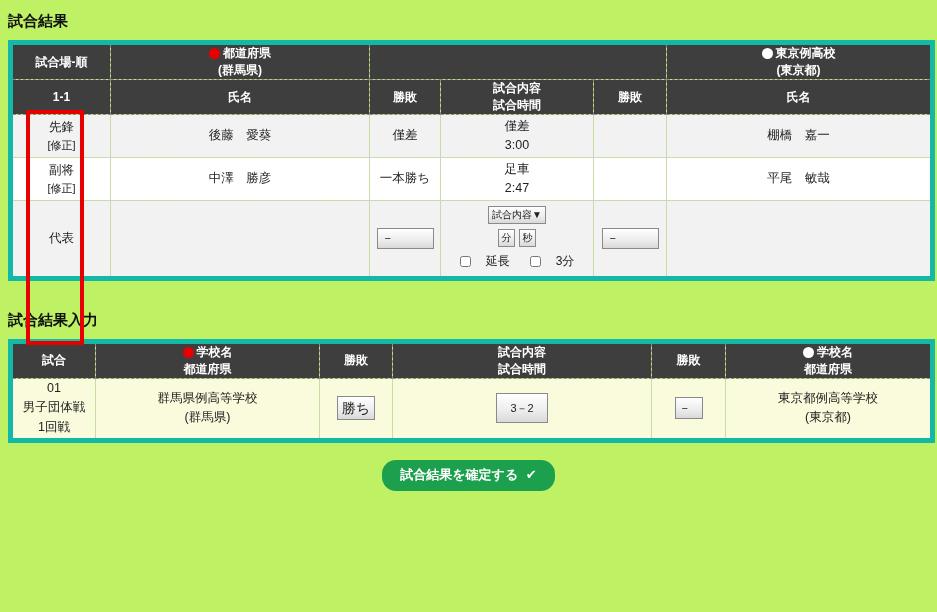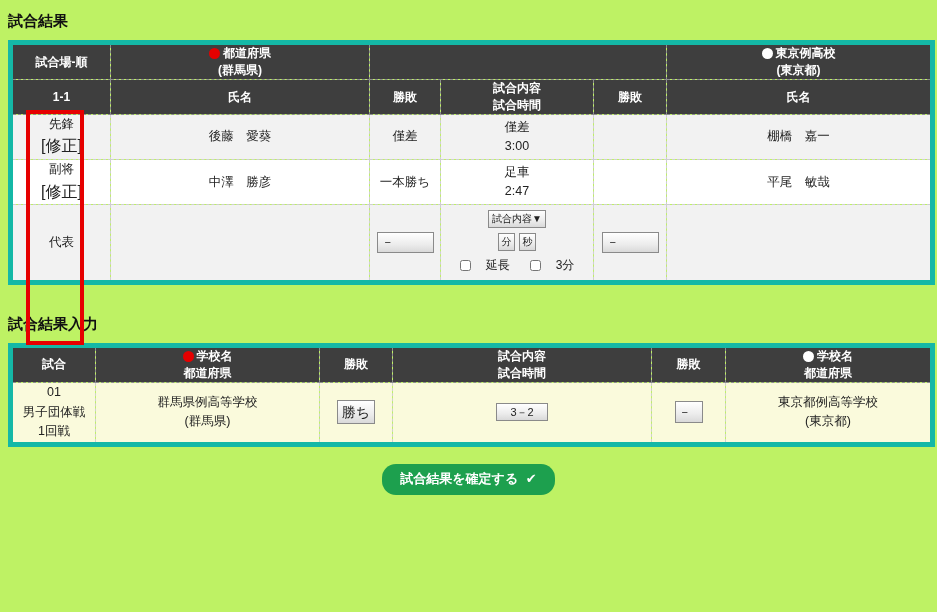--- a/index.html
+++ b/index.html
@@ -28,39 +28,39 @@
   .t2 thead tr { height: 35px; }
   .t2 tbody tr { height: 62px; }
   .t2 tbody td { background: #fafadc; }
 
   .hline { display: block; }
   .team-line { display: flex; align-items: center; justify-content: center; gap: 3px; }
   .dot { display: inline-block; width: 11px; height: 11px; border-radius: 50%; flex: 0 0 auto; }
   .dot.red { background: #e60000; }
   .dot.white { background: #ffffff; }
 
-  .pos-link { display: block; font-size: 16px; color: #222; cursor: pointer; }
+  .pos-link { display: block; font-size: 11px; color: #222; cursor: pointer; }
 
   
   .ui-btn {
     display: inline-block;
     background: linear-gradient(to bottom, #ffffff 0%, #ececec 60%, #d9d9d9 100%);
     border: 1px solid #8a8a8a;
     border-radius: 0;
     color: #222;
     font-family: "Liberation Sans", "DejaVu Sans", sans-serif;
     font-size: 11px;
     line-height: 1;
     cursor: pointer;
   }
   .btn-dash-wide  { width: 57px; height: 21px; text-align: left; padding: 0 0 0 7px; }
   .btn-dropdown   { width: 58px; height: 18px; font-size: 10px; padding: 0 1px; }
   .btn-minsec     { width: 17px; height: 18px; font-size: 10px; padding: 0; }
   .btn-win        { min-width: 26px; height: 24px; font-size: 14px; padding: 0 4px; }
-  .btn-score      { width: 52px; height: 18px; font-size: 11px; }
+  .btn-score      { width: 52px; height: 30px; font-size: 11px; }
   .btn-dash-small { width: 28px; height: 22px; text-align: left; padding: 0 0 0 6px; }
 
   .daihyo-stack { display: flex; flex-direction: column; align-items: center; gap: 5px; padding: 5px 0; }
   .minsec-row { display: flex; gap: 4px; }
   .chk-row { display: flex; align-items: center; justify-content: center; font-size: 12px; gap: 14px; }
   .chk-row input { width: 11px; height: 11px; margin: 0 1px 0 6px; }
   .chk-row input:first-child { margin-left: 0; }
 
   .confirm-wrap { text-align: center; margin-top: 17px; }
   .btn-confirm {

